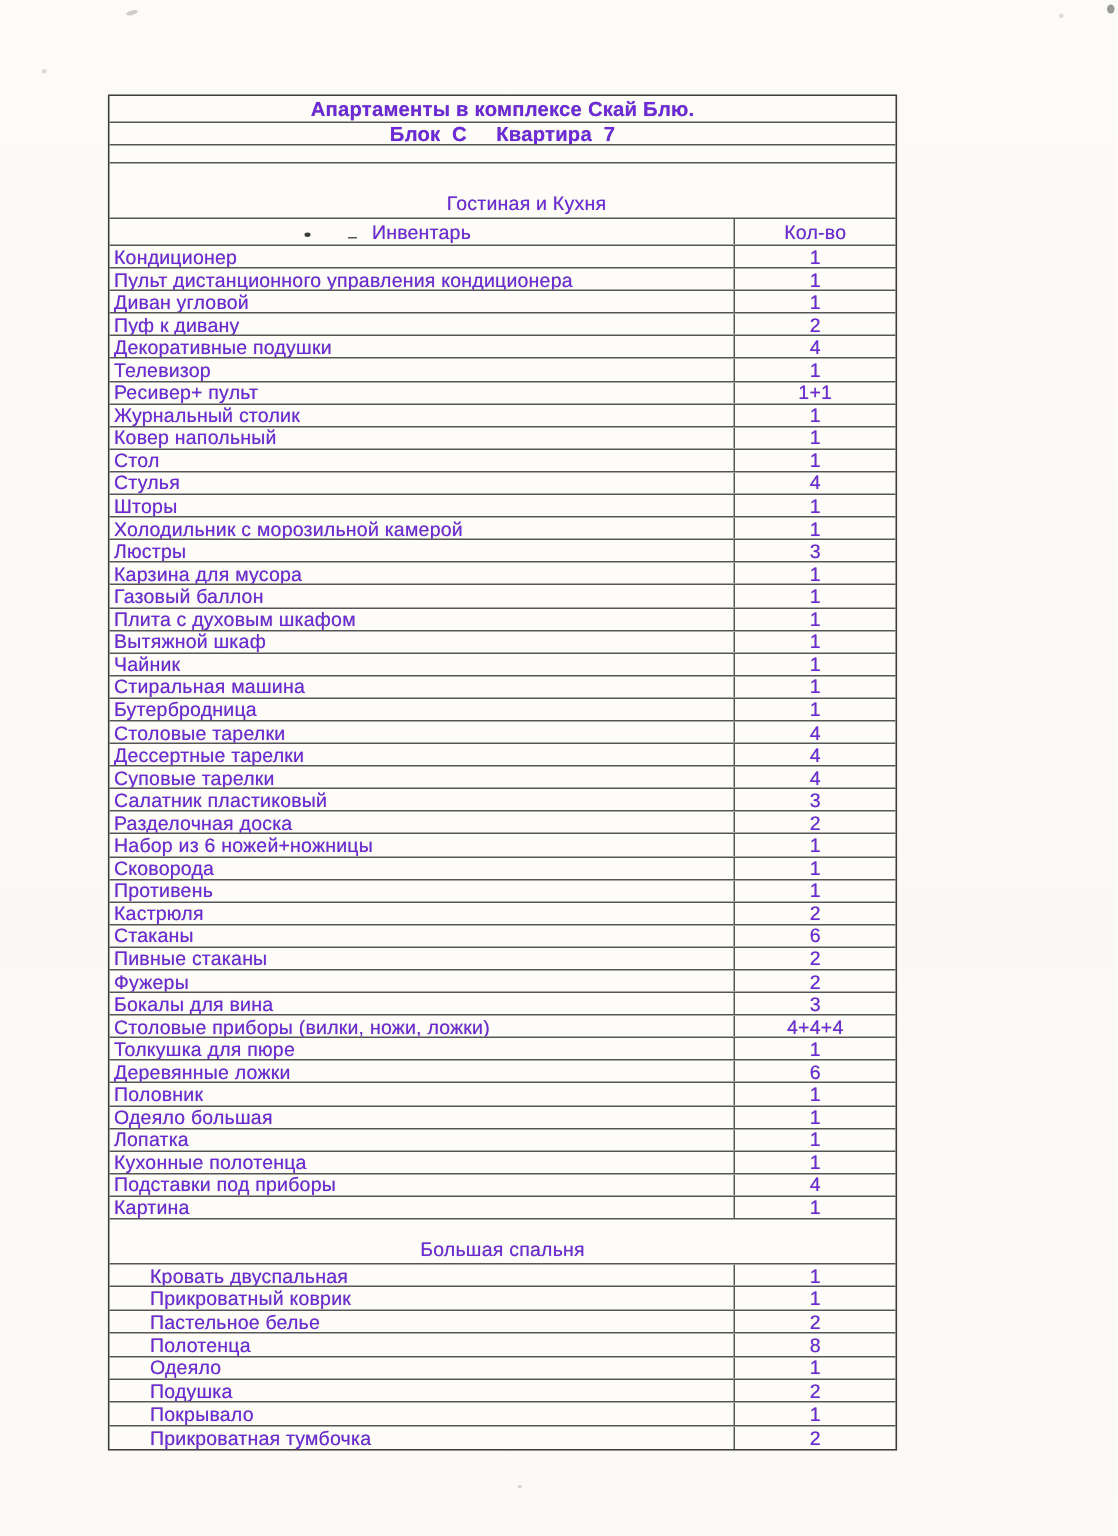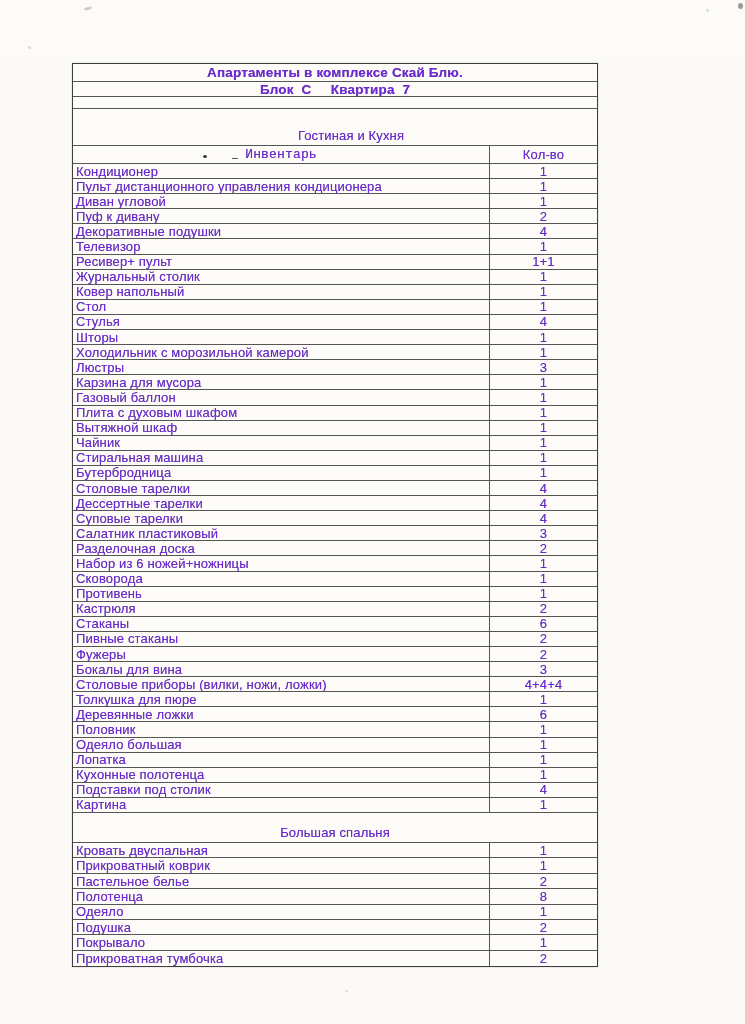--- a/index.html
+++ b/index.html
@@ -50,31 +50,31 @@
   .row-section {
     justify-content: center;
     align-items: flex-end;
     font-size: 13px;
     padding-bottom: 2px;
   }
   .sec-0 { height: 37px; padding-left: 32px; }
   .sec-1 { height: 30px; }
   .row-header { height: 18px; font-size: 13px; }
   .row-item { height: 15.1px; font-size: 13px; gap: 26px; }
-  .row-item.it-s1 { height: 15.4px; }
+  .row-item.it-s1 { height: 15.4px; padding-left: 24px; }
   .cell-item {
     flex: 1;
     display: flex;
     align-items: center;
     padding-left: 3px;
     box-sizing: border-box;
     overflow: hidden;
     white-space: nowrap;
   }
-  .cell-item.center { justify-content: center; padding-left: 0; font-family: Liberation Mono, monospace; }
+  .cell-item.center { justify-content: center; padding-left: 0; }
   .cell-qty {
     width: 108px;
     border-left: 1px solid #565656;
     display: flex;
     align-items: center;
     justify-content: center;
     box-sizing: border-box;
   }
   .speck { position: absolute; border-radius: 50%; }
   .speck-a { left: 203px; top: 155px; width: 4px; height: 3px; background: #3a3a3a; }
@@ -259,21 +259,21 @@
       </div>
       <div class="row row-item it-s0">
         <div class="cell-item">Лопатка</div>
         <div class="cell-qty">1</div>
       </div>
       <div class="row row-item it-s0">
         <div class="cell-item">Кухонные полотенца</div>
         <div class="cell-qty">1</div>
       </div>
       <div class="row row-item it-s0">
-        <div class="cell-item">Подставки под столик</div>
+        <div class="cell-item">Подставки под приборы</div>
         <div class="cell-qty">4</div>
       </div>
       <div class="row row-item it-s0">
         <div class="cell-item">Картина</div>
         <div class="cell-qty">1</div>
       </div>
       <div class="row row-section sec-1">
         <div>Большая спальня</div>
       </div>
       <div class="row row-item it-s1">

